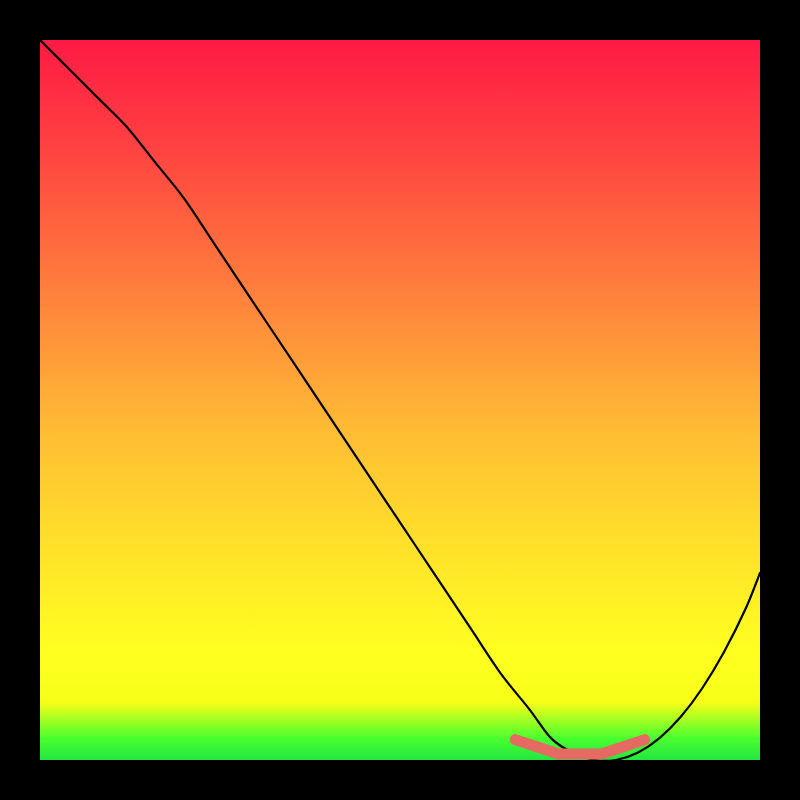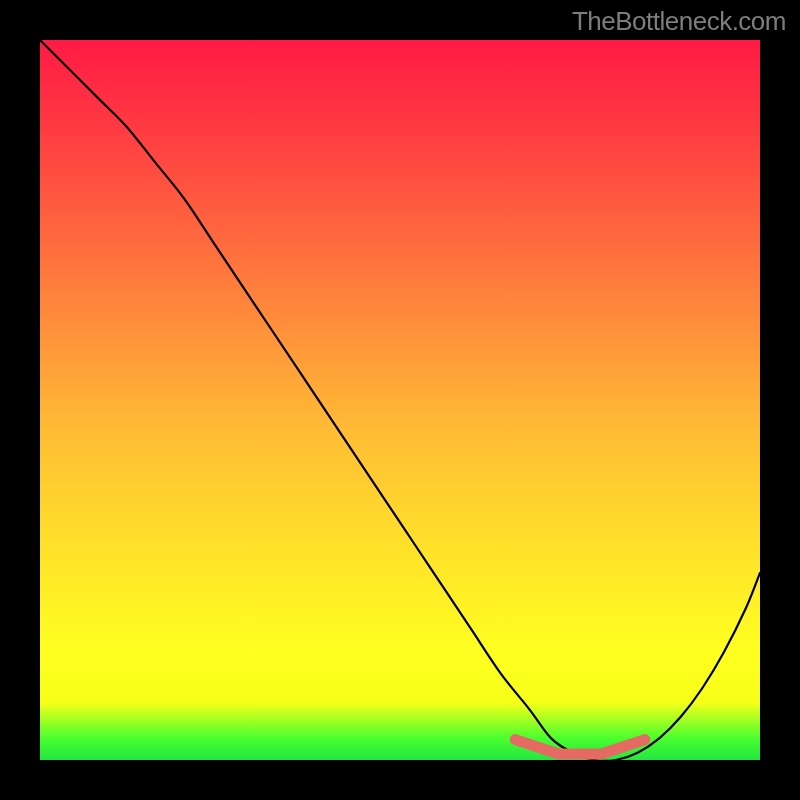--- a/index.html
+++ b/index.html
@@ -68,21 +68,20 @@
     stroke: #e46a62;
     stroke-width: 11;
     stroke-linecap: round;
     stroke-linejoin: round;
   }
 </style>
 </head>
 <body>
 
 <div class="frame">
-  <div class="watermark">TheBottleneck.com</div>
 
   <div class="plot-area">
     <svg viewBox="0 0 720 720">
       <path id="curve-path" class="curve" d="M 0.0 0.0 C 4.8 4.8, 19.2 19.2, 28.8 28.8 C 38.4 38.4, 48.0 48.0, 57.6 57.6 C 67.2 67.2, 76.8 75.6, 86.4 86.4 C 96.0 97.2, 105.6 110.4, 115.2 122.4 C 124.8 134.4, 134.4 145.2, 144.0 158.4 C 153.6 171.6, 163.2 187.2, 172.8 201.6 C 182.4 216.0, 192.0 230.4, 201.6 244.8 C 211.2 259.2, 220.8 273.6, 230.4 288.0 C 240.0 302.4, 249.6 316.8, 259.2 331.2 C 268.8 345.6, 278.4 360.0, 288.0 374.4 C 297.6 388.8, 307.2 403.2, 316.8 417.6 C 326.4 432.0, 336.0 446.4, 345.6 460.8 C 355.2 475.2, 364.8 489.6, 374.4 504.0 C 384.0 518.4, 393.6 532.8, 403.2 547.2 C 412.8 561.6, 422.4 576.0, 432.0 590.4 C 441.6 604.8, 451.2 620.4, 460.8 633.6 C 470.4 646.8, 481.2 658.8, 489.6 669.6 C 498.0 680.4, 504.0 691.2, 511.2 698.4 C 518.4 705.6, 525.6 709.2, 532.8 712.8 C 540.0 716.4, 547.2 718.8, 554.4 720.0 C 561.6 721.2, 568.8 721.2, 576.0 720.0 C 583.2 718.8, 590.4 716.4, 597.6 712.8 C 604.8 709.2, 612.0 704.4, 619.2 698.4 C 626.4 692.4, 633.6 685.2, 640.8 676.8 C 648.0 668.4, 655.2 658.8, 662.4 648.0 C 669.6 637.2, 676.8 625.2, 684.0 612.0 C 691.2 598.8, 699.6 582.0, 705.6 568.8 C 711.6 555.6, 717.6 538.8, 720.0 532.8"></path>
       <path id="fit-path" class="fit-region" d="M 475.2 699.6 L 496.8 706.8 L 518.4 714.0 L 540.0 714.0 L 561.6 714.0 L 583.2 706.8 L 604.8 699.6"></path>
     </svg>
   </div>
 </div>
 
 </body></html>

